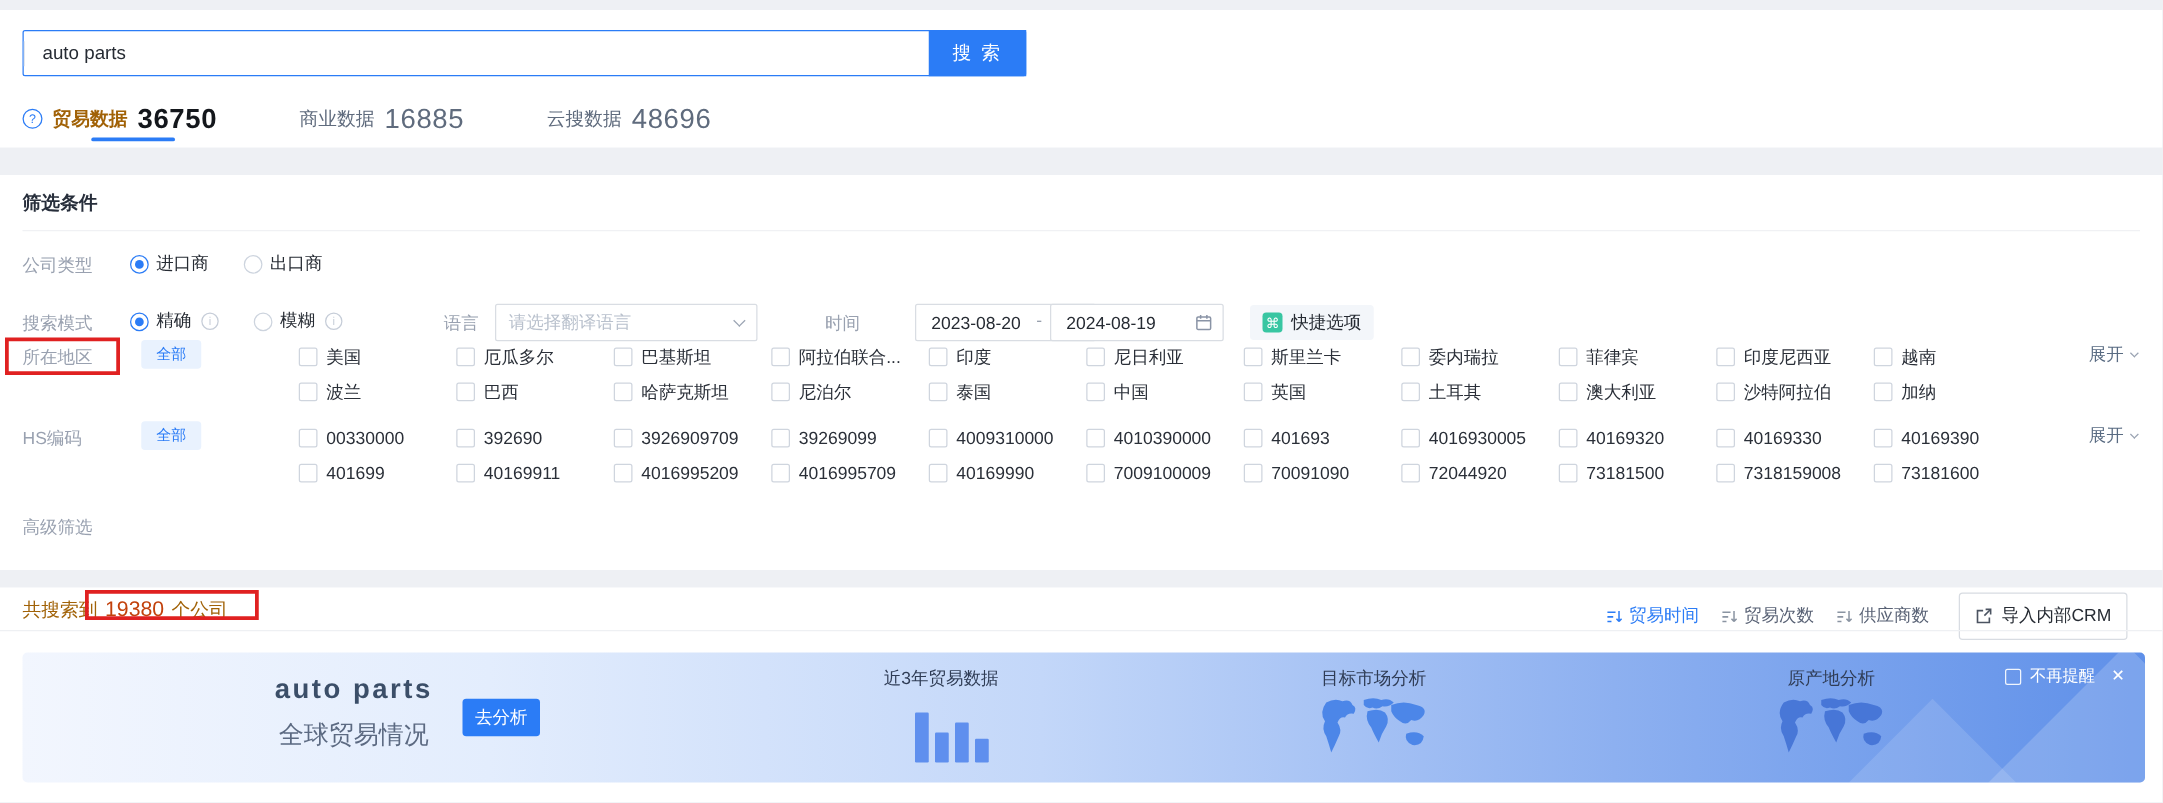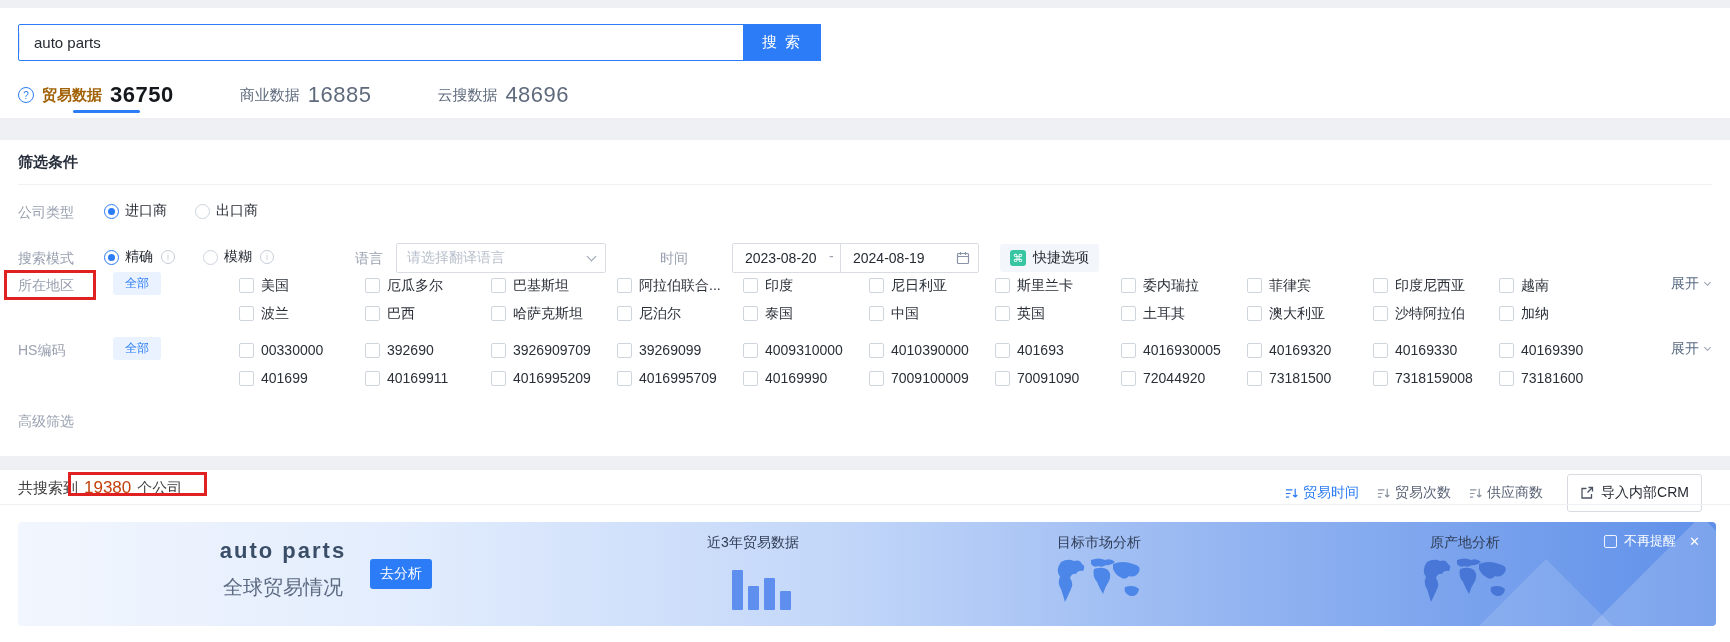--- a/index.html
+++ b/index.html
@@ -79,21 +79,21 @@
     color:#596b82; font-size:14px; cursor:pointer; }
   .adv-row { position:absolute; left:109px; top:271px; display:flex; gap:22px; }
 
   
   .red-box { position:absolute; border:3px solid #e02121; z-index:9; pointer-events:none; }
   #red-box-region { left:4px; top:130px; width:92px; height:30px; }
   #red-box-count  { left:68px; top:2px;  width:139px; height:24px; }
 
   
   .res-head { position:absolute; left:18px; top:8px; display:flex; align-items:baseline; gap:6px; }
-  .res-prefix,.res-suffix { font-size:15px; color:#404040; }
+  .res-prefix,.res-suffix { font-size:15px; color:#a16207; }
   .res-count { font-size:17px; color:#c2410c; }
   .res-hr { position:absolute; left:0; right:0; top:34px; border-top:1px solid #eef0f3; }
   .sort-bar { position:absolute; right:28px; top:4px; display:flex; align-items:center; gap:18px; }
   .sort { display:flex; align-items:center; gap:5px; font-size:14px; color:#596275; cursor:pointer; }
   .sort .ic { color:#8a94a2; display:inline-flex; }
   .sort.active { color:#2b7cf6; }
   .sort.active .ic { color:#2b7cf6; }
   .crm-btn { height:38px; border:1px solid #d8dce2; border-radius:3px; background:#fff; padding:0 12px;
     display:flex; align-items:center; gap:7px; font-size:14px; color:#262b33; cursor:pointer;
     margin-left:6px; font-family:inherit; }

